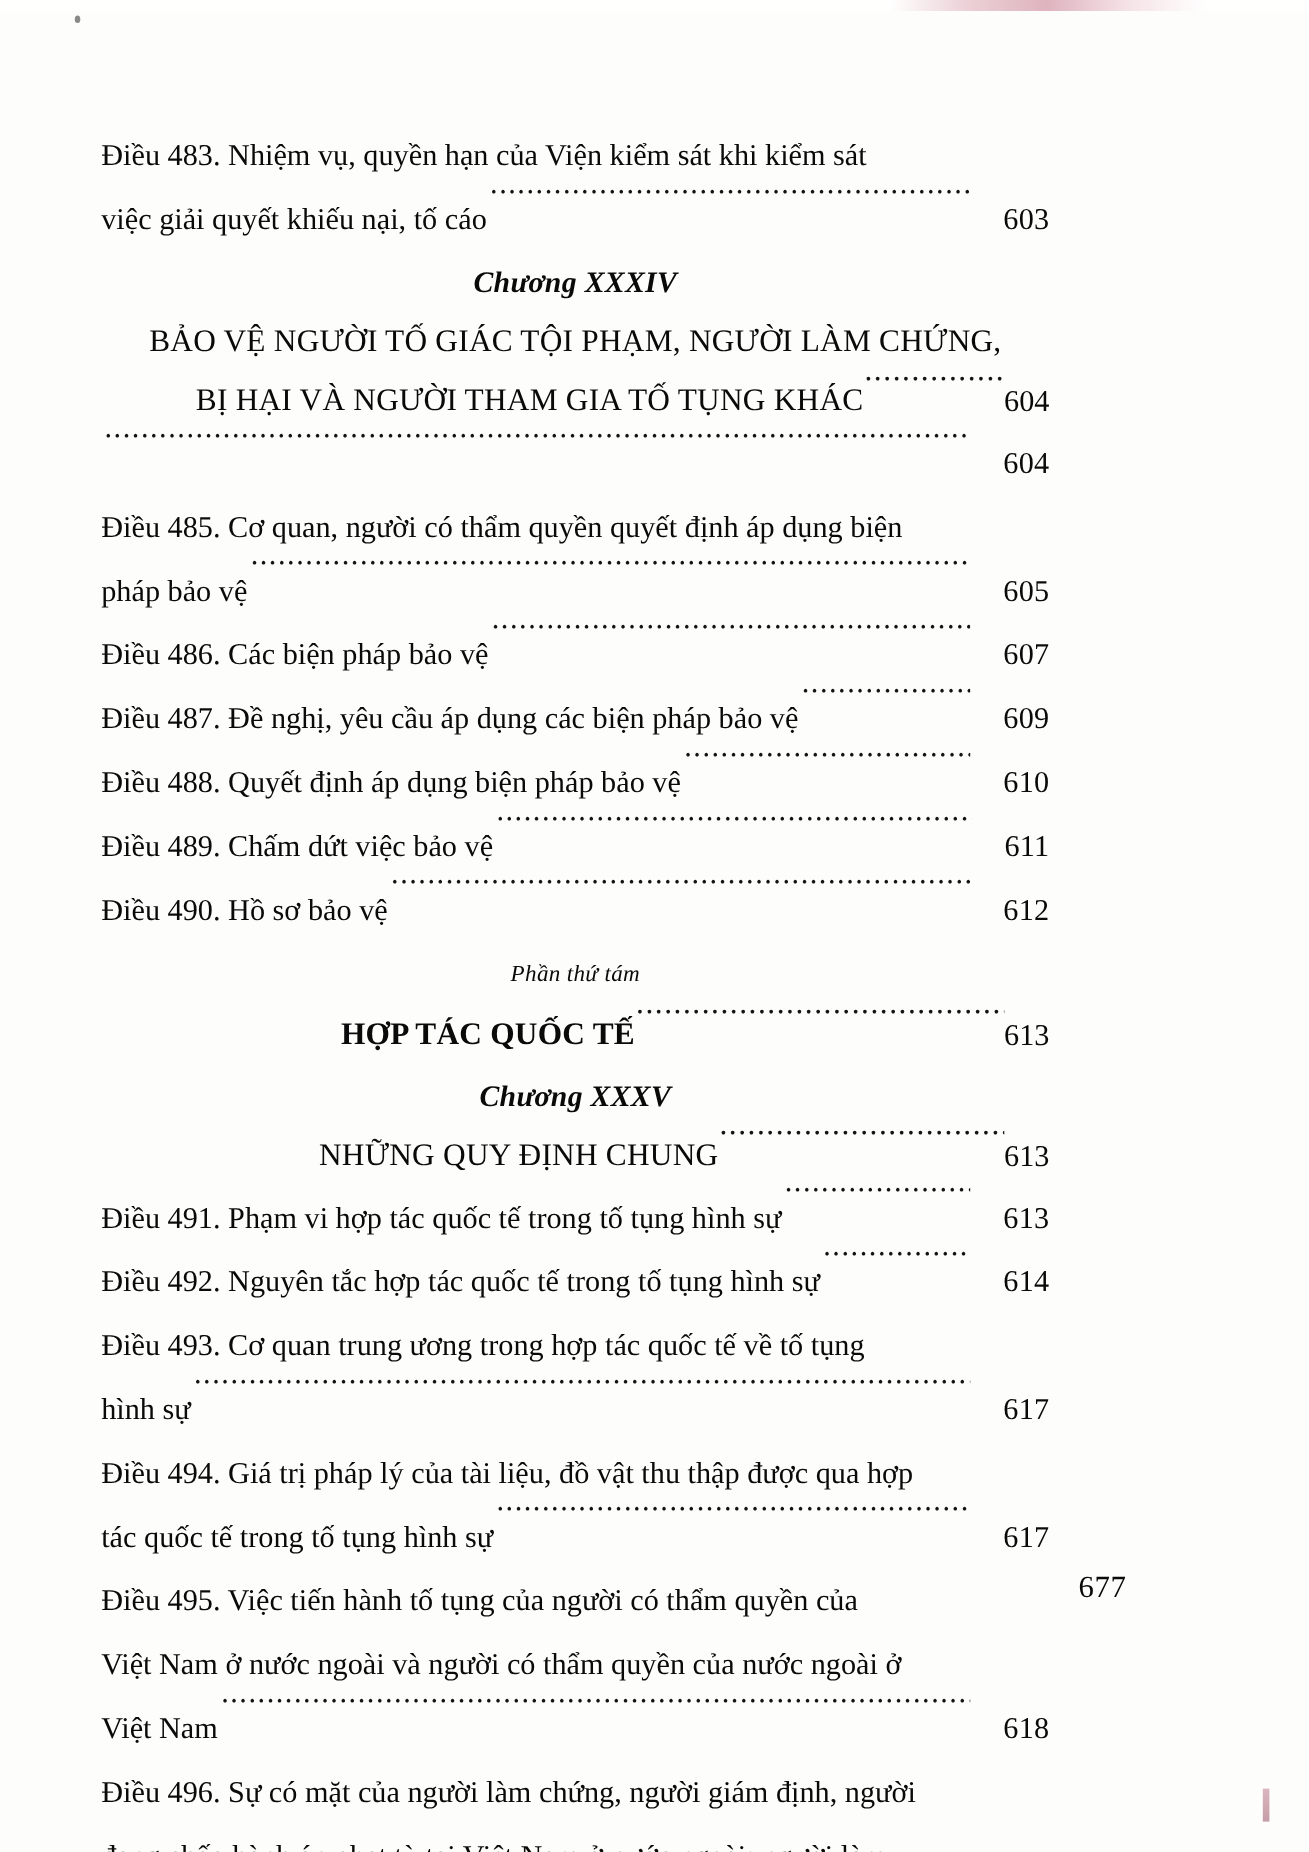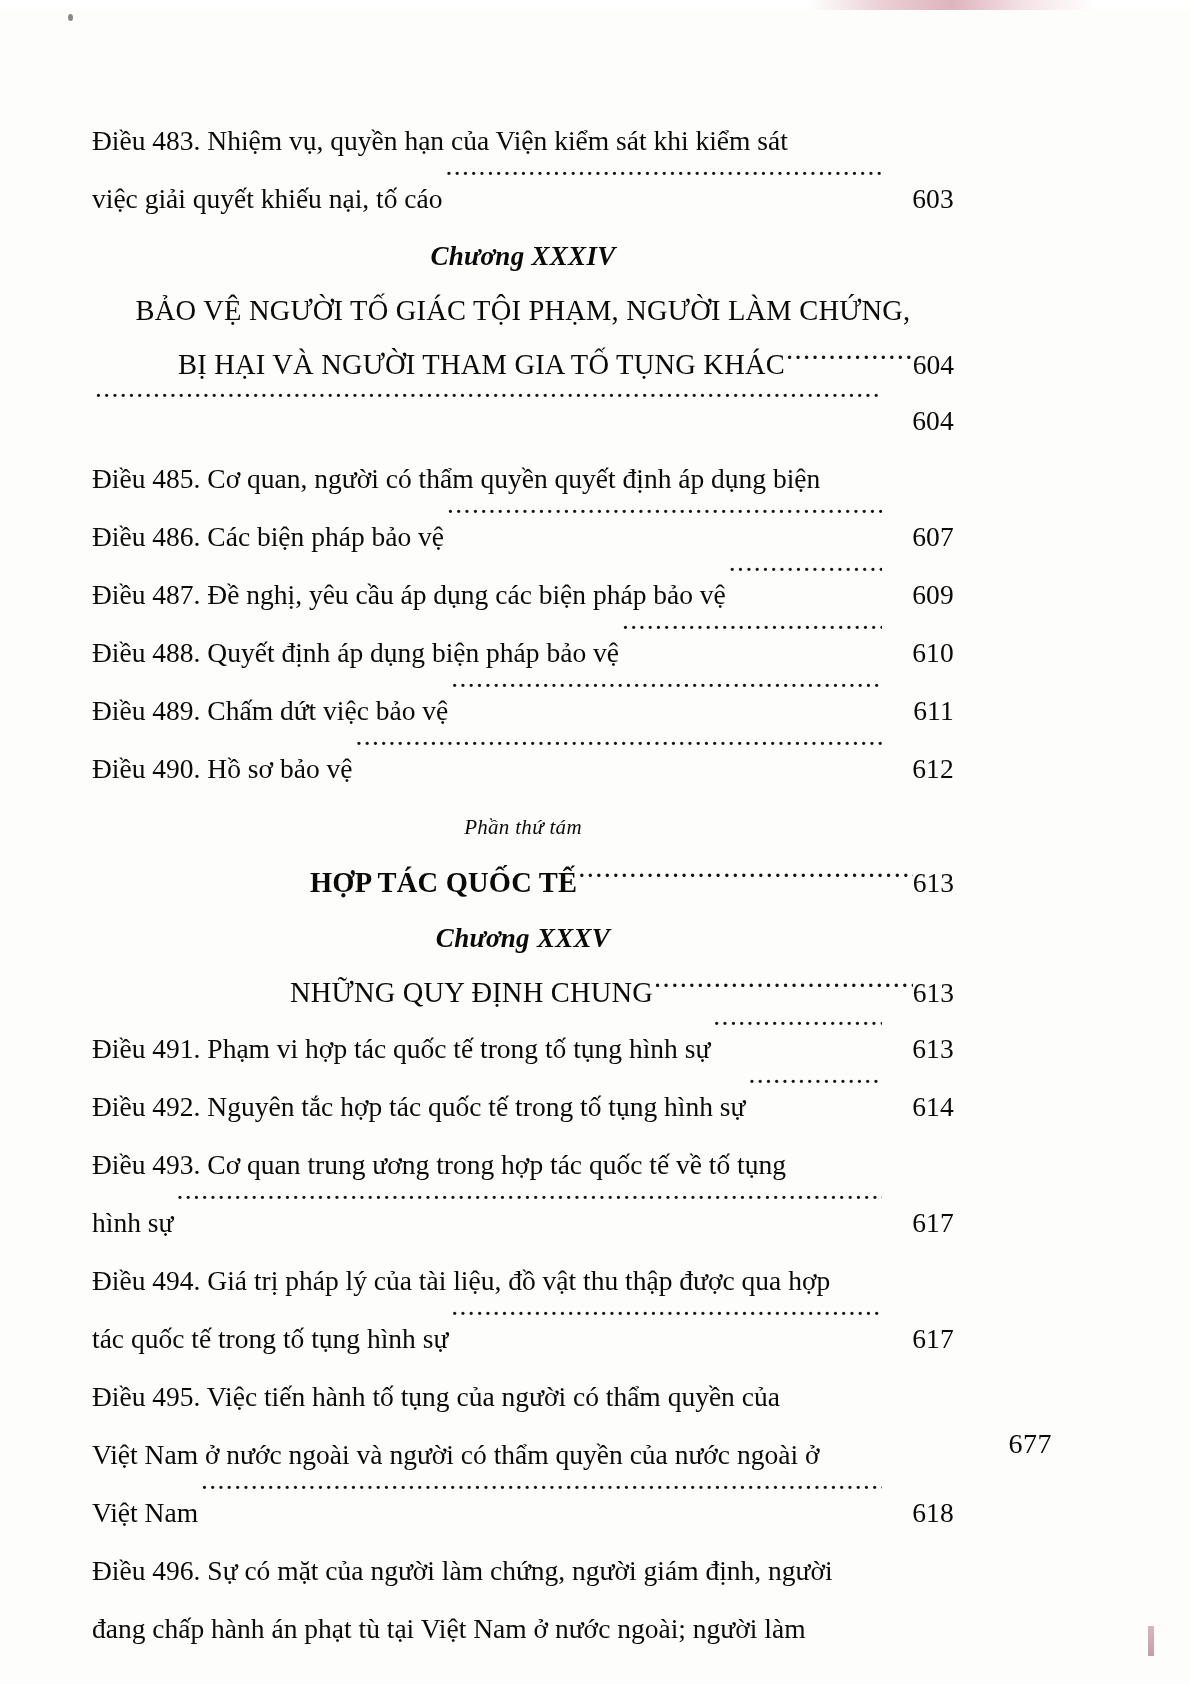--- a/index.html
+++ b/index.html
@@ -118,21 +118,21 @@
   }
   .chapter-title {
     font-size: 28.5px;
     line-height: 54px;
     letter-spacing: .2px;
   }
 
   
   .head-row {
     display: flex;
-    align-items: center;
+    align-items: flex-start;
     font-size: 28.5px;
     line-height: 54px;
     white-space: nowrap;
   }
   .head-row .pad {
     flex: 0 0 auto;
   }
   .head-row .htxt {
     flex: 0 0 auto;
     letter-spacing: .2px;
@@ -154,21 +154,21 @@
     bottom: 0.08em;
     white-space: nowrap;
   }
   .head-row .pg {
     flex: 0 0 auto;
     font-size: 27.5px;
   }
 
   .folio {
     position: absolute;
-    right: 138px;
+    right: 166px;
     top: 1428px;
     font-size: 28px;
     letter-spacing: .5px;
   }
 </style>
 </head>
 <body>
 
 <div class="page">
 
@@ -207,20 +207,25 @@
       <span class="leader"></span>
       <span class="pg">604</span>
     </div>
 
     <div>
       <div class="wrap-row">
           <span class="spread">
             <span>Điều 485. Cơ quan, người có thẩm quyền quyết định áp dụng biện</span>
           </span>
         </div>
+      <div class="toc-line">
+        <span class="txt">pháp bảo vệ</span>
+        <span class="leader"></span>
+        <span class="pg">605</span>
+      </div>
     </div>
 
     <div class="toc-line">
       <span class="txt">Điều 486. Các biện pháp bảo vệ</span>
       <span class="leader"></span>
       <span class="pg">607</span>
     </div>
 
     <div class="toc-line">
       <span class="txt">Điều 487. Đề nghị, yêu cầu áp dụng các biện pháp bảo vệ</span>

